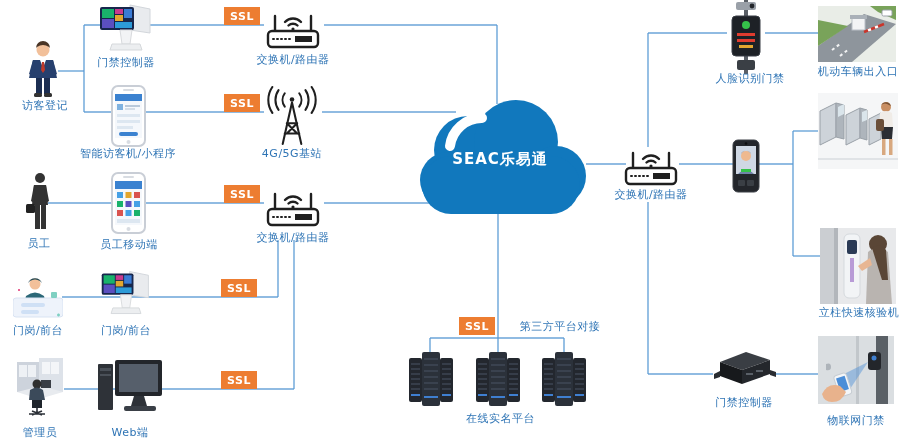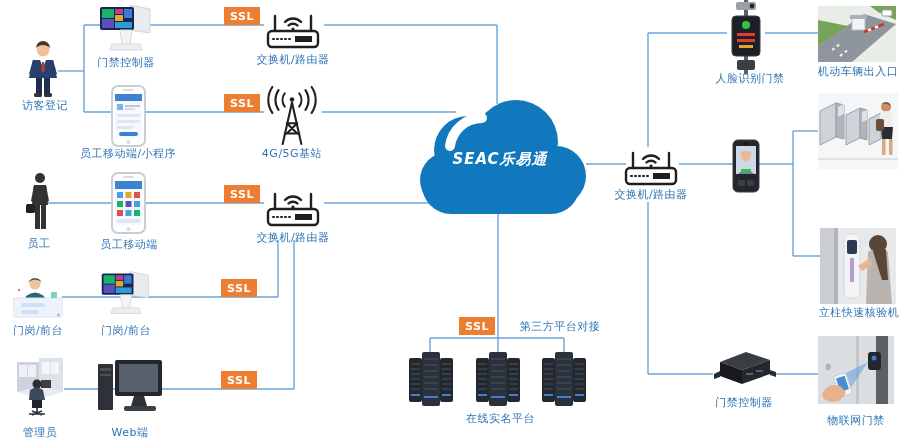--- a/index.html
+++ b/index.html
@@ -8,21 +8,21 @@
   #wires{position:absolute;left:0;top:0;z-index:1;}
   #wires line{stroke:#5b9bd5;stroke-width:1.4;opacity:.9;}
   .node{position:absolute;z-index:2;}
   .lbl{position:absolute;z-index:2;color:#2e74b5;font-size:11px;line-height:1.3;
        text-align:center;white-space:pre;letter-spacing:.5px;}
   .lbl.left{text-align:center;}
   .ssl{position:absolute;z-index:3;width:36px;height:18px;background:#ed7d31;color:#fff;
        font-size:11px;font-weight:bold;display:flex;align-items:center;justify-content:center;
        letter-spacing:.5px;}
   .cloud-text{position:absolute;z-index:3;color:#fff;font-weight:bold;text-align:center;}
-  .cloud-text .l1{font-size:15px;letter-spacing:1px;font-style:italic;}
+  .cloud-text .l1{font-size:15px;letter-spacing:1px;}
   .cloud-text .l2{font-size:16px;letter-spacing:1px;margin-top:3px;}
   svg{display:block;}
 </style>
 </head>
 <body>
 
 <div id="stage">
 
   <svg id="wires" width="900" height="442">
     <line x1="58" y1="71" x2="84" y2="71"></line>
@@ -144,21 +144,21 @@
       <rect x="6" y="19" width="6" height="6" fill="#7fb2e0"></rect>
       <rect x="14" y="20" width="15" height="2" fill="#b9c9da"></rect>
       <rect x="14" y="23" width="10" height="2" fill="#d4dde7"></rect>
       <rect x="6" y="29" width="23" height="3" fill="#dde7f1"></rect>
       <rect x="6" y="35" width="23" height="3" fill="#dde7f1"></rect>
       <rect x="6" y="41" width="16" height="3" fill="#dde7f1"></rect>
       <rect x="8" y="47" width="19" height="4" rx="2" fill="#3b82d0"></rect>
       <circle cx="17.5" cy="57" r="2" fill="#d8dce2"></circle>
     </svg>
   </div>
-  <div class="lbl" style="left:78px;top:147px;width:100px">员工移动端/小程序</div>
+  <div class="lbl" style="left:78px;top:147px;width:100px">智能访客机/小程序</div>
 
   <div class="node" style="left:111px;top:172px">
     <svg width="35" height="62" viewBox="0 0 35 62">
       <rect x="1" y="1" width="33" height="60" rx="6" fill="#ffffff" stroke="#c9ced6" stroke-width="2"></rect>
       <rect x="12" y="4" width="11" height="2" rx="1" fill="#d8dce2"></rect>
       <rect x="4" y="9" width="27" height="44" fill="#f5f8fc"></rect>
       <rect x="4" y="9" width="27" height="8" fill="#3b82d0"></rect>
       <rect x="6" y="20" width="6" height="6" fill="#45a0e6"></rect>
       <rect x="14.5" y="20" width="6" height="6" fill="#e2a62f"></rect>
       <rect x="23" y="20" width="6" height="6" fill="#d9534f"></rect>

